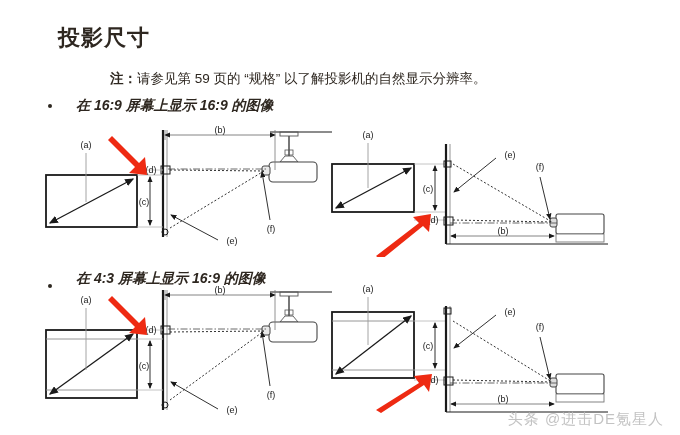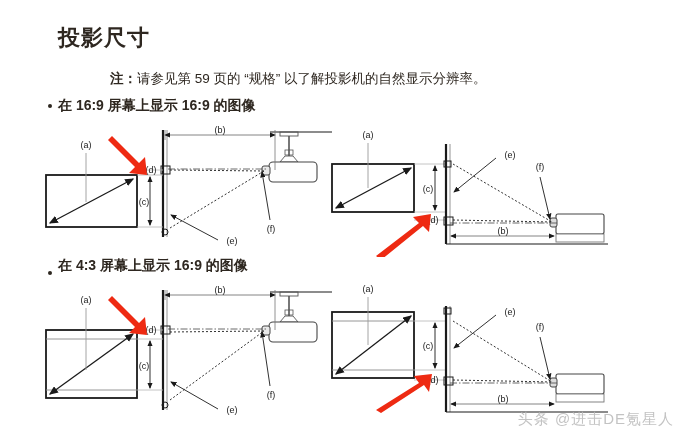--- a/index.html
+++ b/index.html
@@ -43,24 +43,25 @@
   .note-line .note-label { font-weight: bold; }
 
   .bullet-row {
     position: absolute;
     font-size: 14px;
     font-weight: bold;
     color: #2e2720;
     white-space: nowrap;
     display: flex;
     align-items: center;
-    gap: 6px;
+    gap: 24px;
+    font-style: italic;
   }
   .bullet-row.b1 { left: 48px; top: 97px; }
-  .bullet-row.b2 { left: 48px; top: 257px; align-items: flex-end; }
+  .bullet-row.b2 { left: 48px; top: 270px; align-items: flex-end; }
   .bullet-dot {
     width: 4px; height: 4px;
     background: #2e2720;
     border-radius: 50%;
     display: inline-block;
   }
 
   
   .diagram {
     position: absolute;
@@ -68,21 +69,21 @@
   .diagram svg { display: block; }
 
   #diagram-tl { left: 42px; top: 122px; }
   #diagram-tr { left: 318px; top: 122px; }
   #diagram-bl { left: 42px; top: 282px; }
   #diagram-br { left: 318px; top: 282px; }
 
   
   .watermark {
     position: absolute;
-    right: 6px; bottom: 6px;
+    right: 16px; bottom: 6px;
     font-size: 15px;
     color: #b9b9b9;
     letter-spacing: 1px;
     white-space: nowrap;
     opacity: .85;
   }
 </style>
 </head>
 <body>
 

